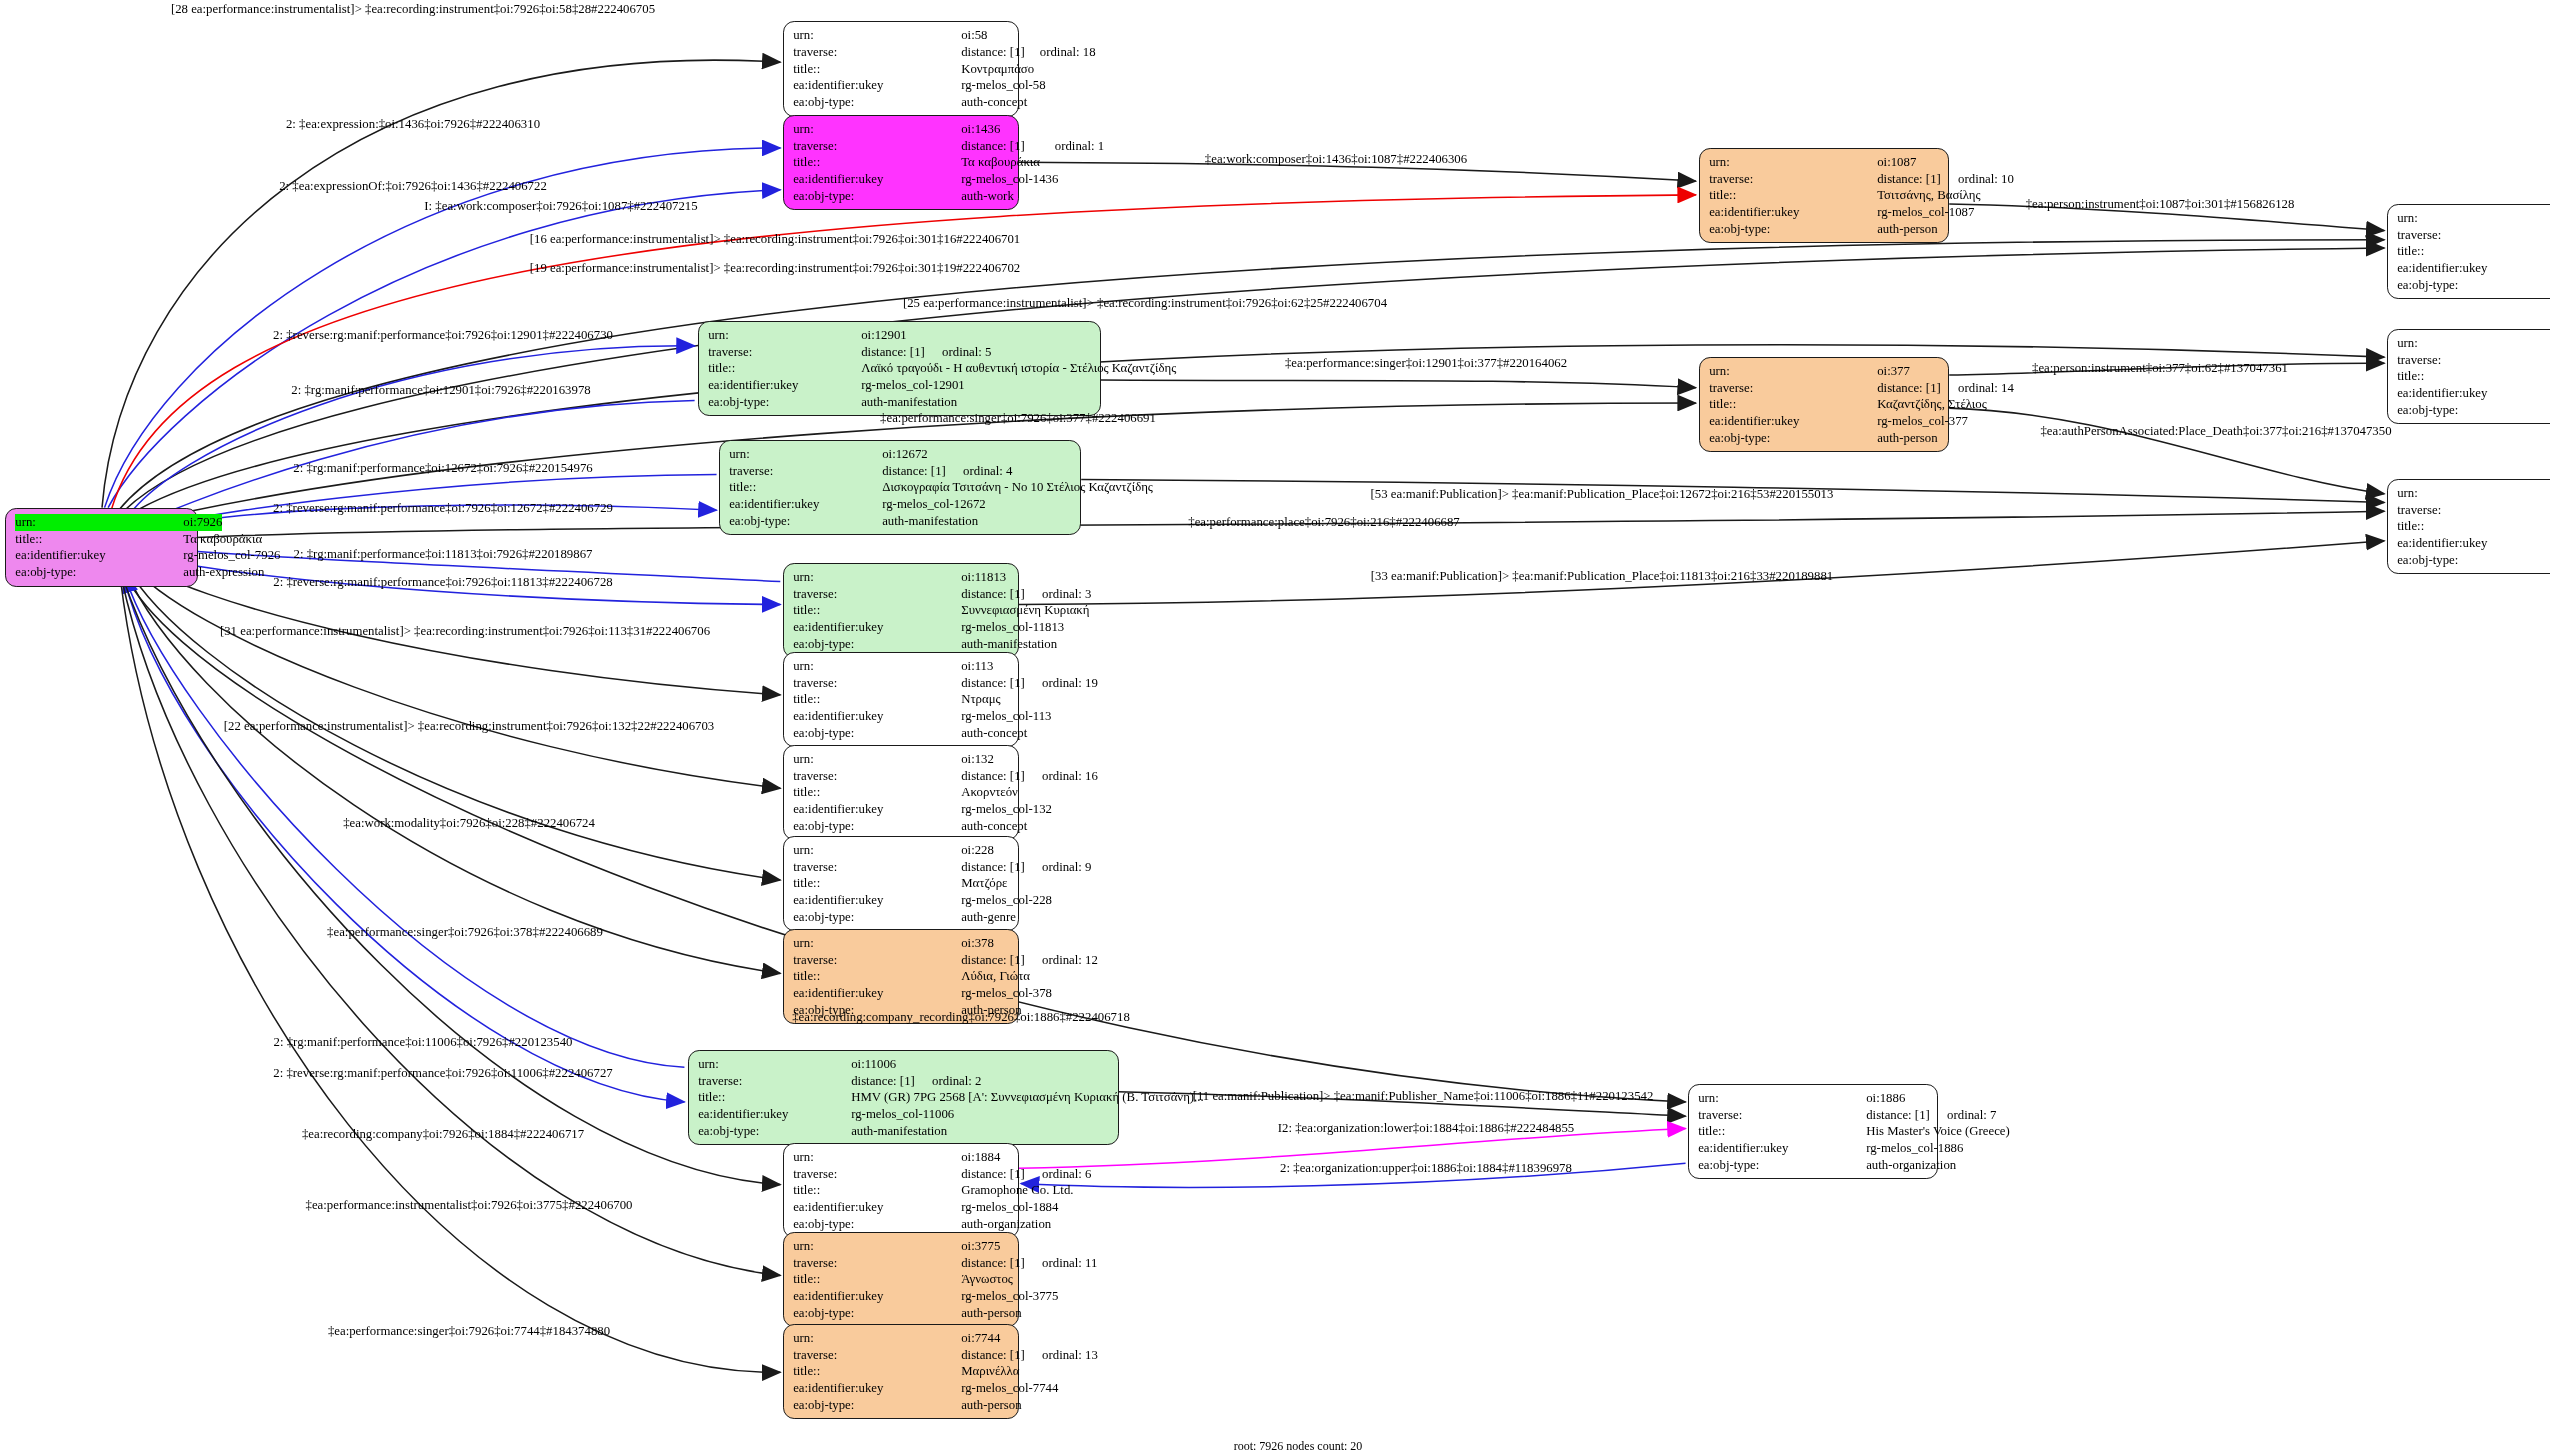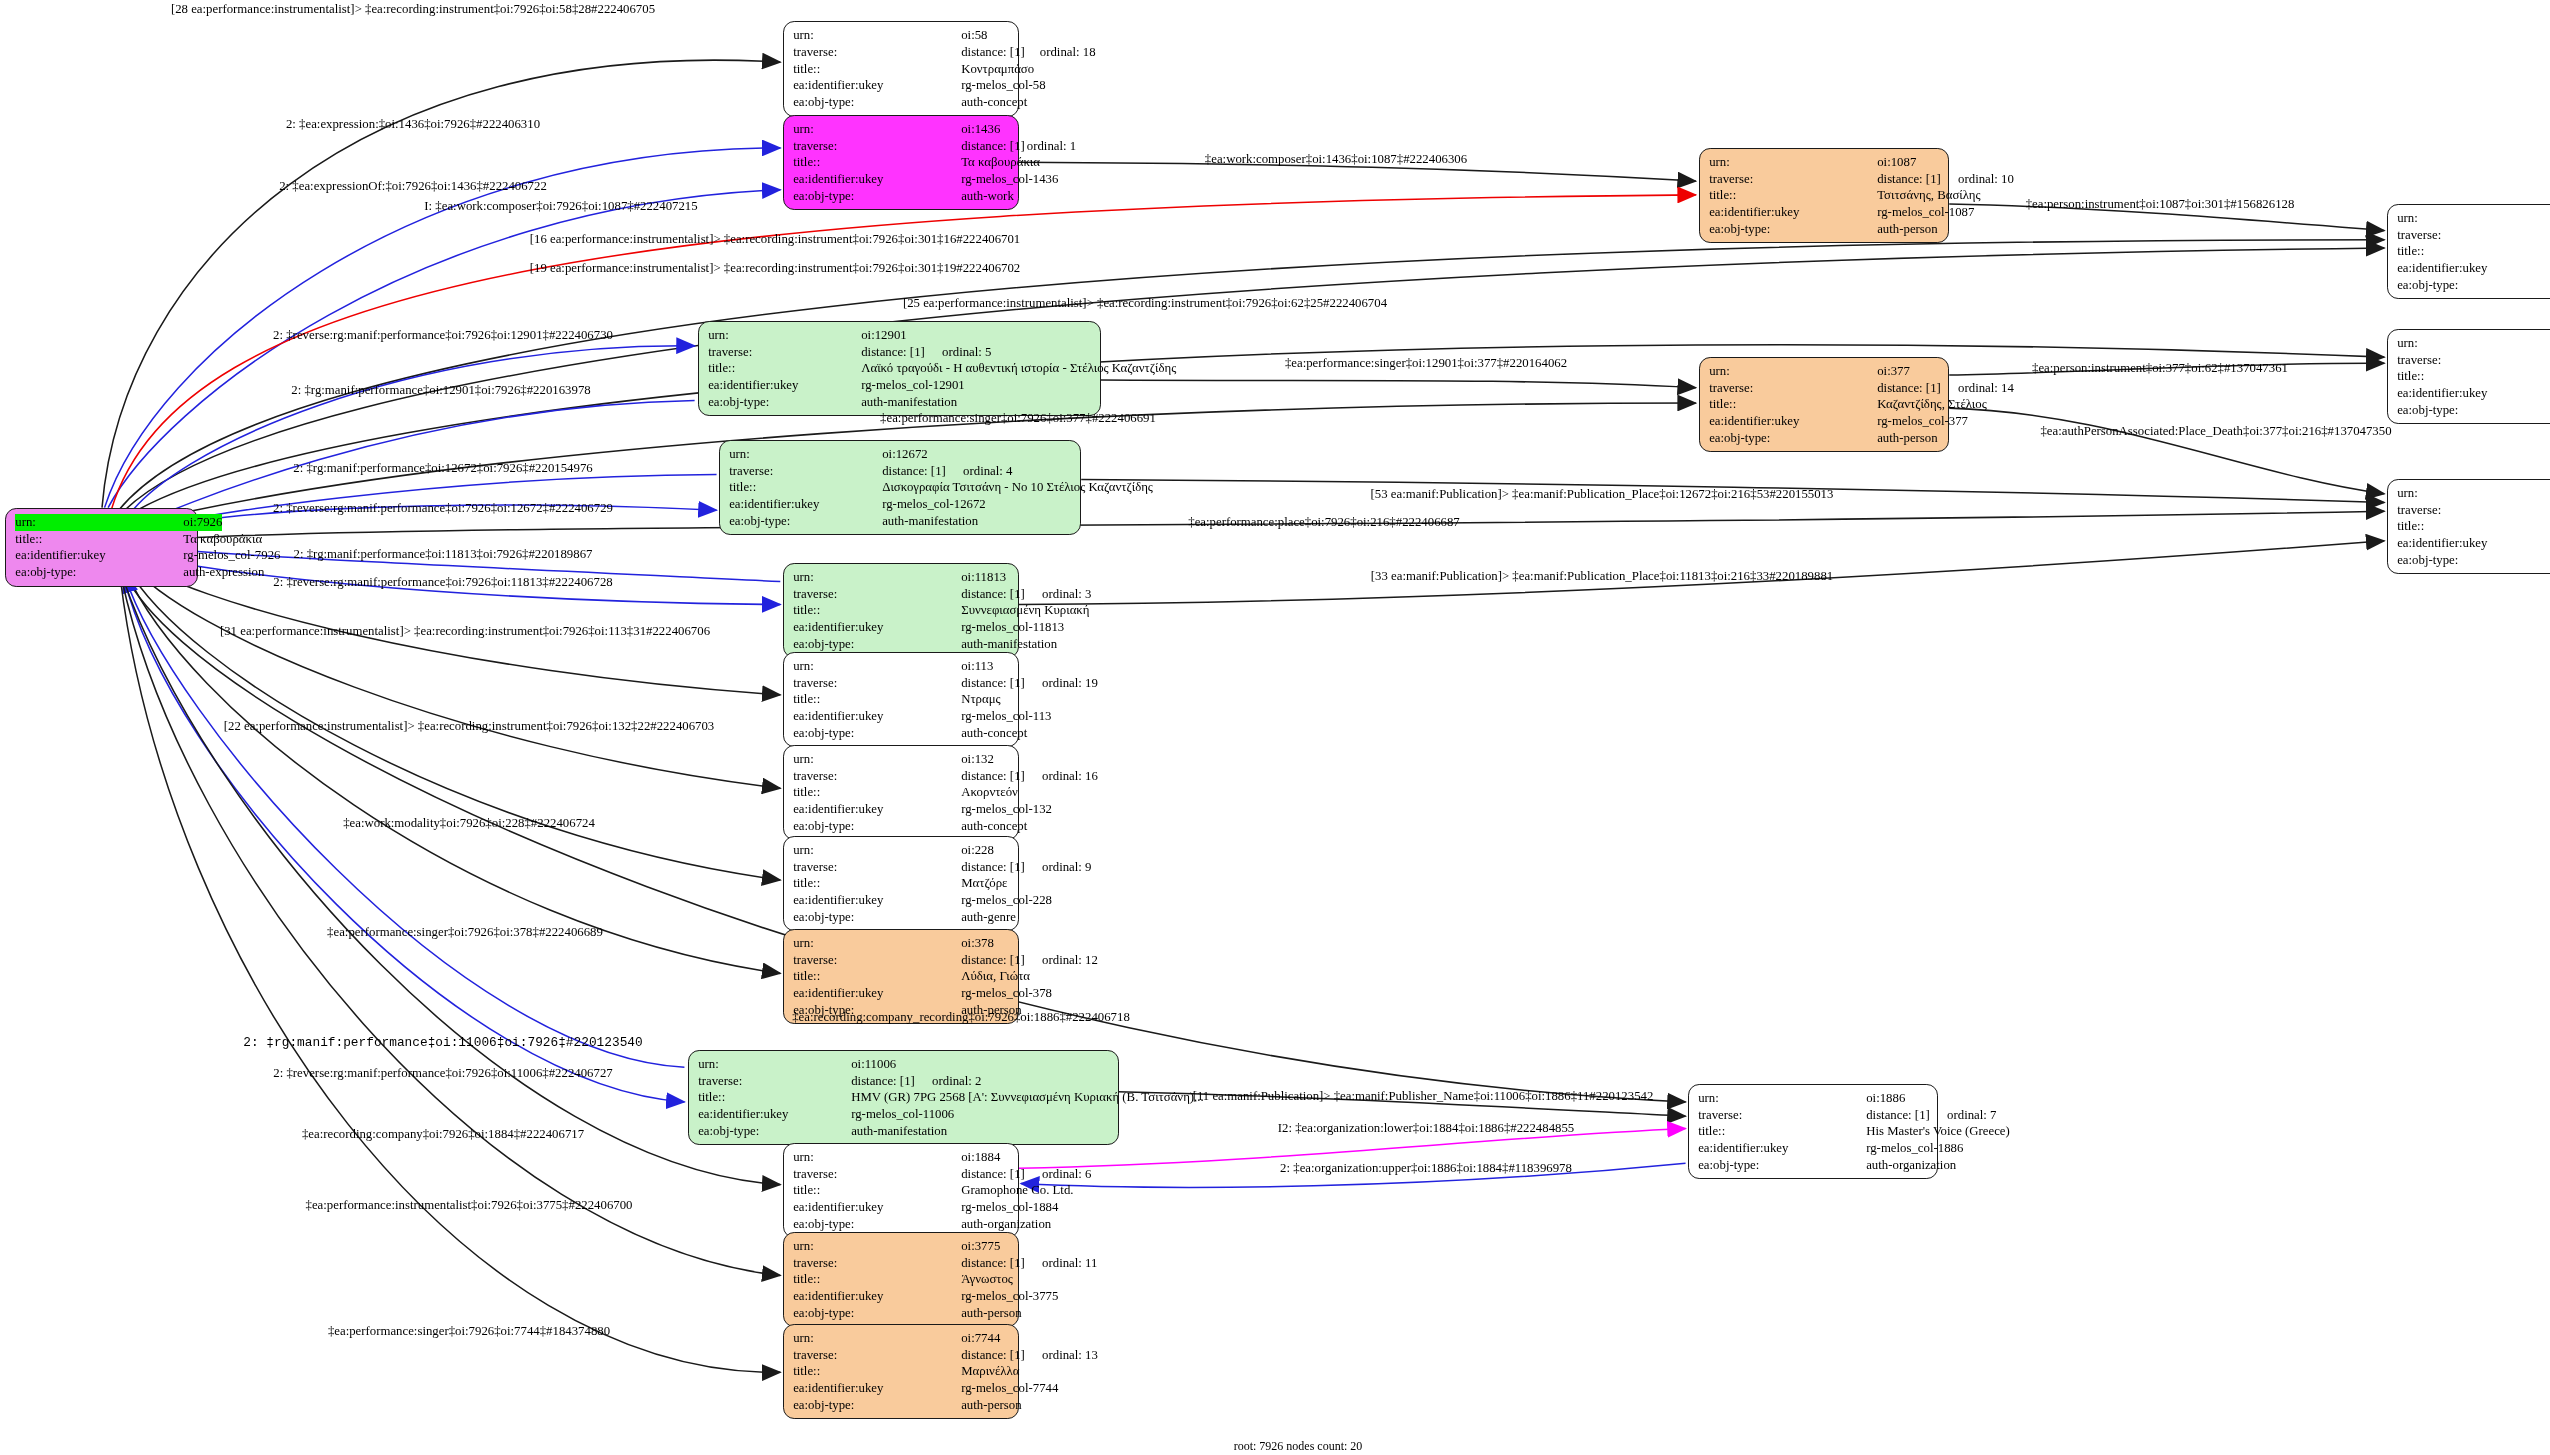--- a/index.html
+++ b/index.html
@@ -157,21 +157,21 @@
         </div>
       </div>
       <div class="node magenta" style="left: 783px; top: 115px; width: 236px; min-height: 86px;">
         <div class="row">
           <span class="k" style="width: 168px;">urn:</span>
           <span class="v">oi:1436</span>
         </div>
         <div class="row">
           <span class="k" style="width: 168px;">traverse:</span>
           <span class="v">distance: [1]</span>
-          <span class="v2" style="margin-left: 2px; text-align: center;">ordinal: 1</span>
+          <span class="v2" style="margin-left: 30px; text-align: center;">ordinal: 1</span>
         </div>
         <div class="row">
           <span class="k" style="width: 168px;">title::</span>
           <span class="v">Τα καβουράκια</span>
         </div>
         <div class="row">
           <span class="k" style="width: 168px;">ea:identifier:ukey</span>
           <span class="v">rg-melos_col-1436</span>
         </div>
         <div class="row">
@@ -574,21 +574,21 @@
       <div class="elab" style="left: 443px; top: 508px;">2: ‡reverse:rg:manif:performance‡oi:7926‡oi:12672‡#222406729</div>
       <div class="elab" style="left: 1324px; top: 522px;">‡ea:performance:place‡oi:7926‡oi:216‡#222406687</div>
       <div class="elab" style="left: 443px; top: 554px;">2: ‡rg:manif:performance‡oi:11813‡oi:7926‡#220189867</div>
       <div class="elab" style="left: 443px; top: 582px;">2: ‡reverse:rg:manif:performance‡oi:7926‡oi:11813‡#222406728</div>
       <div class="elab" style="left: 1602px; top: 576px;">[33 ea:manif:Publication]&gt; ‡ea:manif:Publication_Place‡oi:11813‡oi:216‡33#220189881</div>
       <div class="elab" style="left: 465px; top: 631px;">[31 ea:performance:instrumentalist]&gt; ‡ea:recording:instrument‡oi:7926‡oi:113‡31#222406706</div>
       <div class="elab" style="left: 469px; top: 726px;">[22 ea:performance:instrumentalist]&gt; ‡ea:recording:instrument‡oi:7926‡oi:132‡22#222406703</div>
       <div class="elab" style="left: 469px; top: 823px;">‡ea:work:modality‡oi:7926‡oi:228‡#222406724</div>
       <div class="elab" style="left: 465px; top: 932px;">‡ea:performance:singer‡oi:7926‡oi:378‡#222406689</div>
       <div class="elab" style="left: 961px; top: 1017px;">‡ea:recording:company_recording‡oi:7926‡oi:1886‡#222406718</div>
-      <div class="elab" style="left: 443px; top: 1042px; font-family: Liberation Mono, monospace;">2: ‡rg:manif:performance‡oi:11006‡oi:7926‡#220123540</div>
+      <div class="elab" style="left: 423px; top: 1042px;">2: ‡rg:manif:performance‡oi:11006‡oi:7926‡#220123540</div>
       <div class="elab" style="left: 443px; top: 1073px;">2: ‡reverse:rg:manif:performance‡oi:7926‡oi:11006‡#222406727</div>
       <div class="elab" style="left: 1423px; top: 1096px;">[11 ea:manif:Publication]&gt; ‡ea:manif:Publisher_Name‡oi:11006‡oi:1886‡11#220123542</div>
       <div class="elab" style="left: 1426px; top: 1128px;">I2: ‡ea:organization:lower‡oi:1884‡oi:1886‡#222484855</div>
       <div class="elab" style="left: 443px; top: 1134px;">‡ea:recording:company‡oi:7926‡oi:1884‡#222406717</div>
       <div class="elab" style="left: 1426px; top: 1168px;">2: ‡ea:organization:upper‡oi:1886‡oi:1884‡#118396978</div>
       <div class="elab" style="left: 469px; top: 1205px;">‡ea:performance:instrumentalist‡oi:7926‡oi:3775‡#222406700</div>
       <div class="elab" style="left: 469px; top: 1331px;">‡ea:performance:singer‡oi:7926‡oi:7744‡#184374880</div>
     </div>
   <div class="footer" id="footer-el" style="left: 1298px; top: 1439px;">root: 7926 nodes count: 20</div>
 

